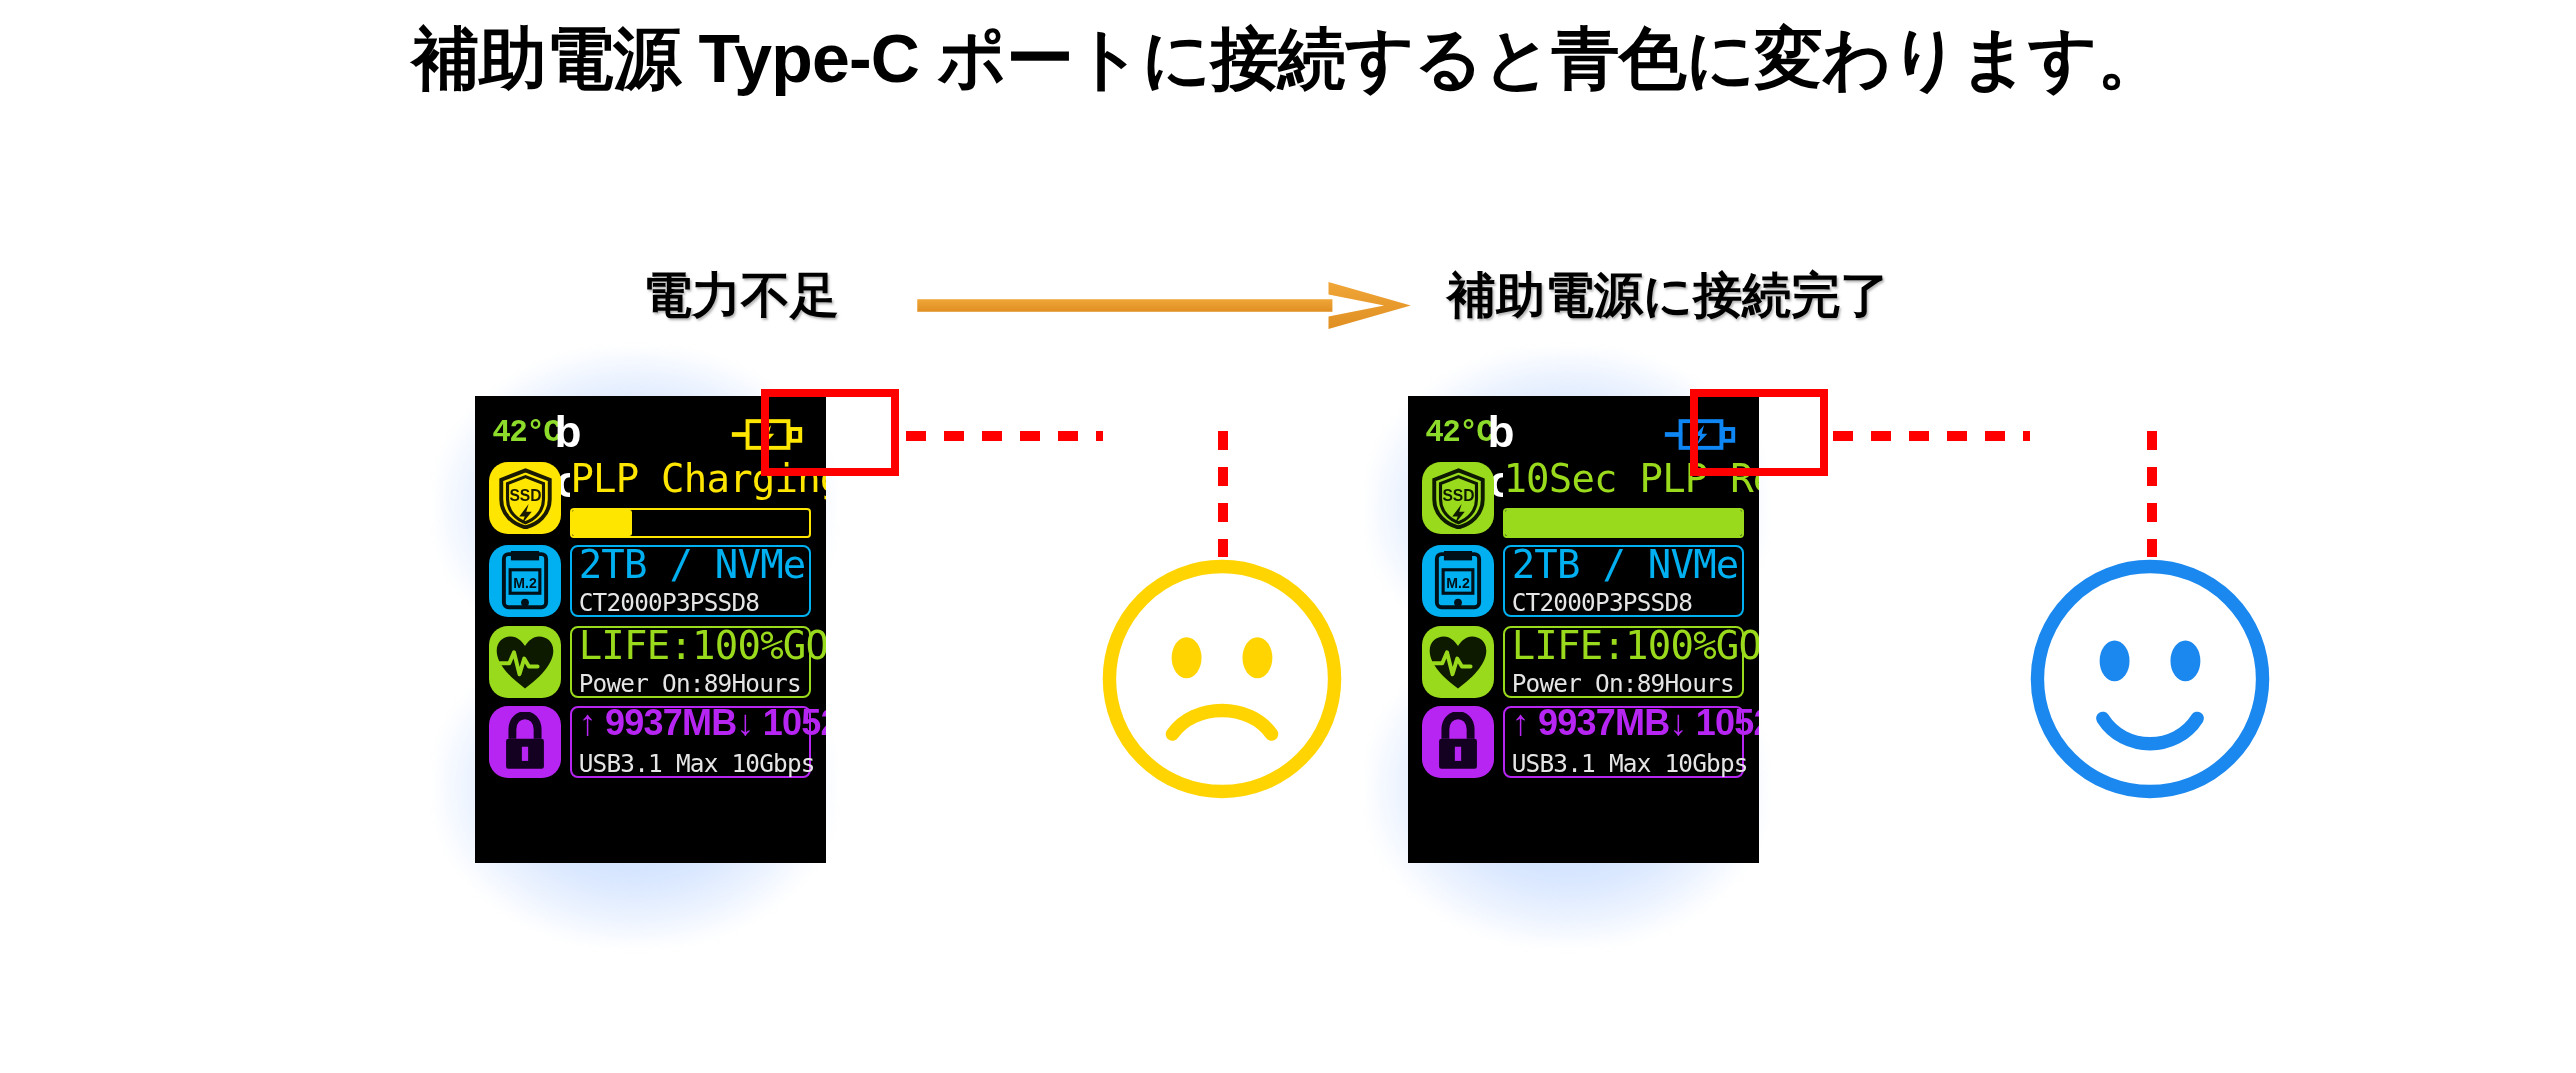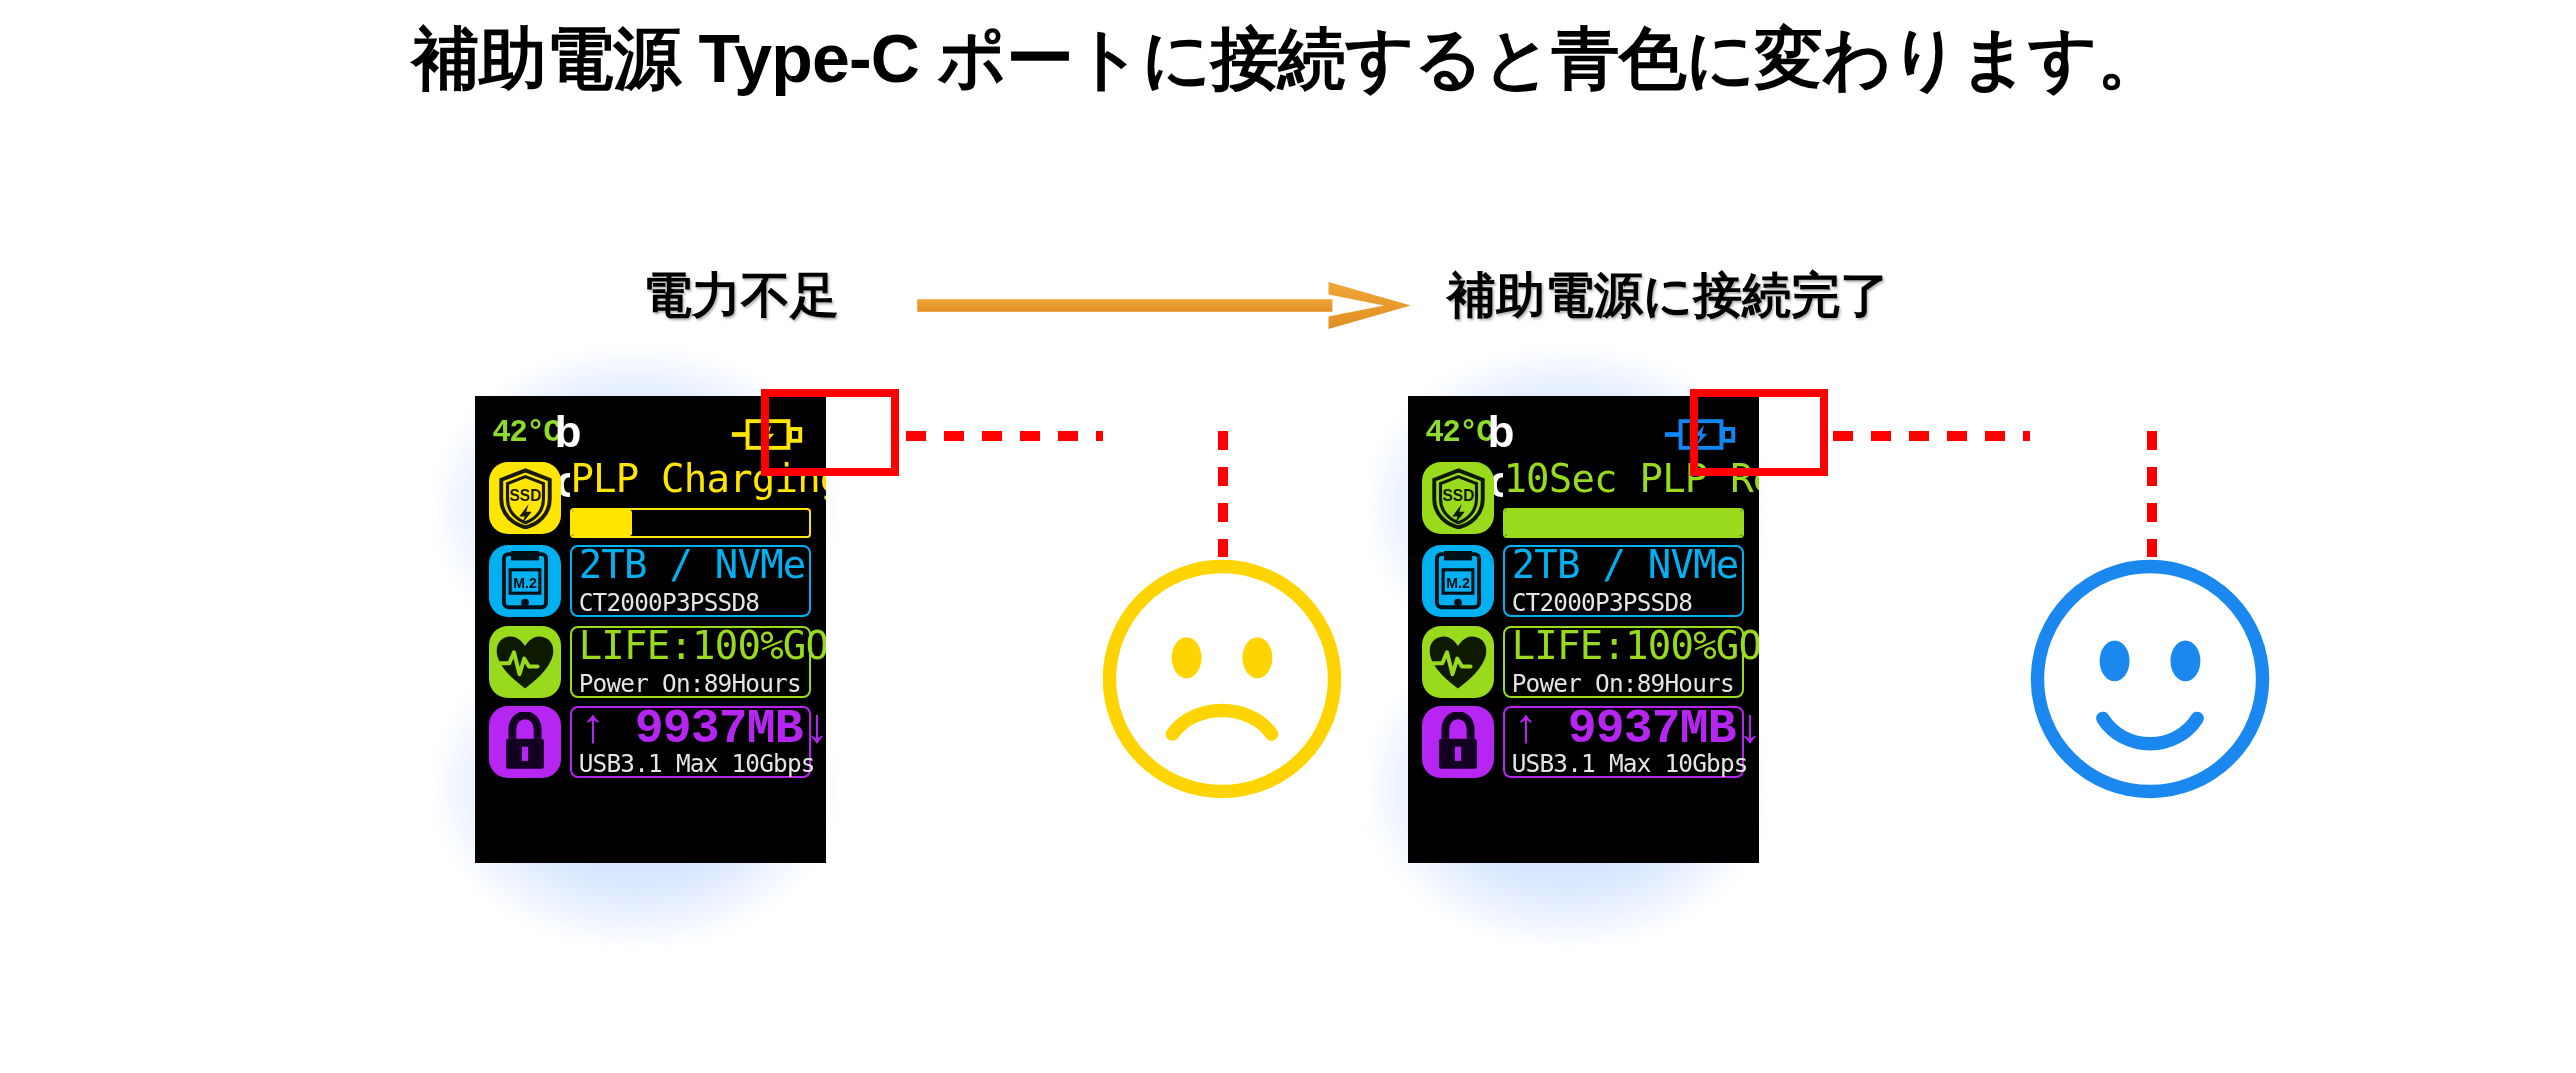--- a/index.html
+++ b/index.html
@@ -137,22 +137,22 @@
   .plp-bar{
     position:absolute;left:0;bottom:0;height:30px;width:100%;
     box-sizing:border-box;
     border-radius:3.9px;
   }
   .plp-fill{height:100%;border-radius:2.4px;}
 
   
   .speed{
     position:absolute;left:6.3px;top:-6.3px;
-    font-family:Liberation Mono, monospace;
-    font-size:48px;font-weight:bold;letter-spacing:-0.8px;
+    font-family:Liberation Sans, sans-serif;
+    font-size:36px;font-weight:bold;letter-spacing:-0.8px;
     white-space:nowrap;
   }
 
   
   .face{position:absolute;}
 
   
   .dotline-h{
     position:absolute;height:10.2px;
     background-image:linear-gradient(to right,#ff0000 0 20.5px, transparent 20.5px 38px);

